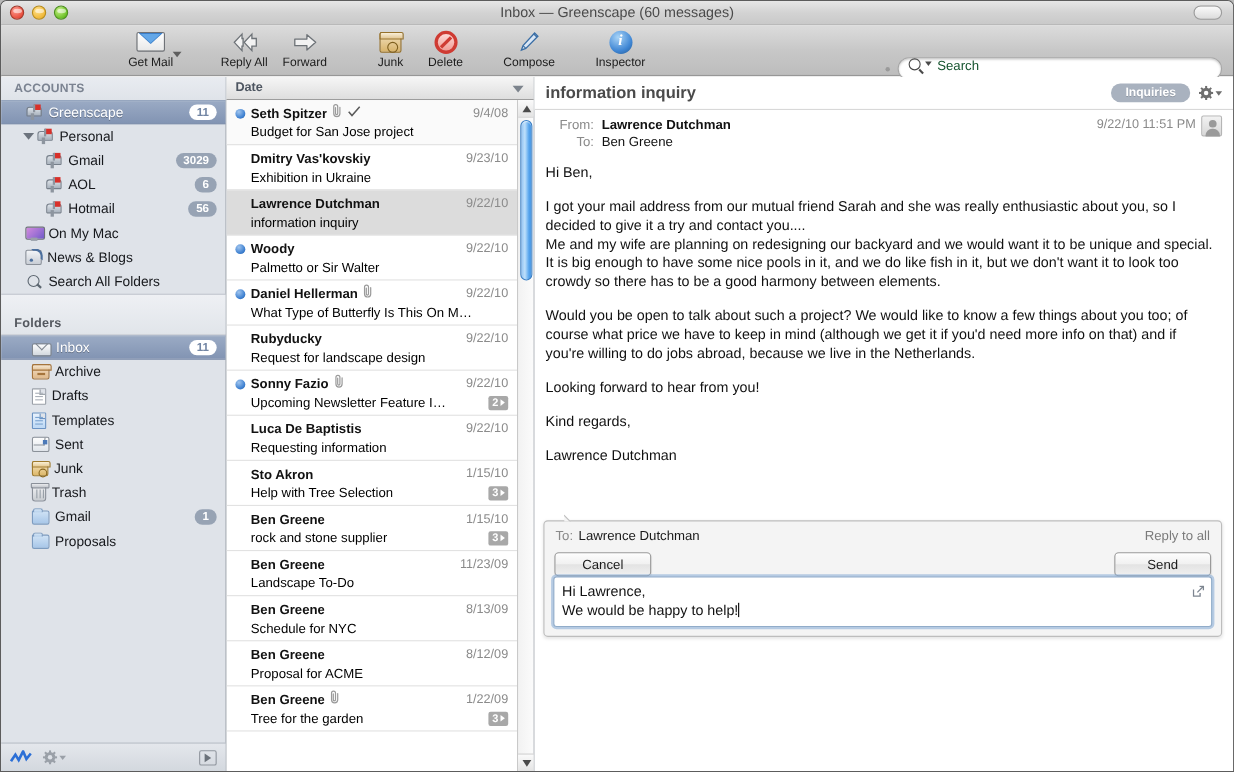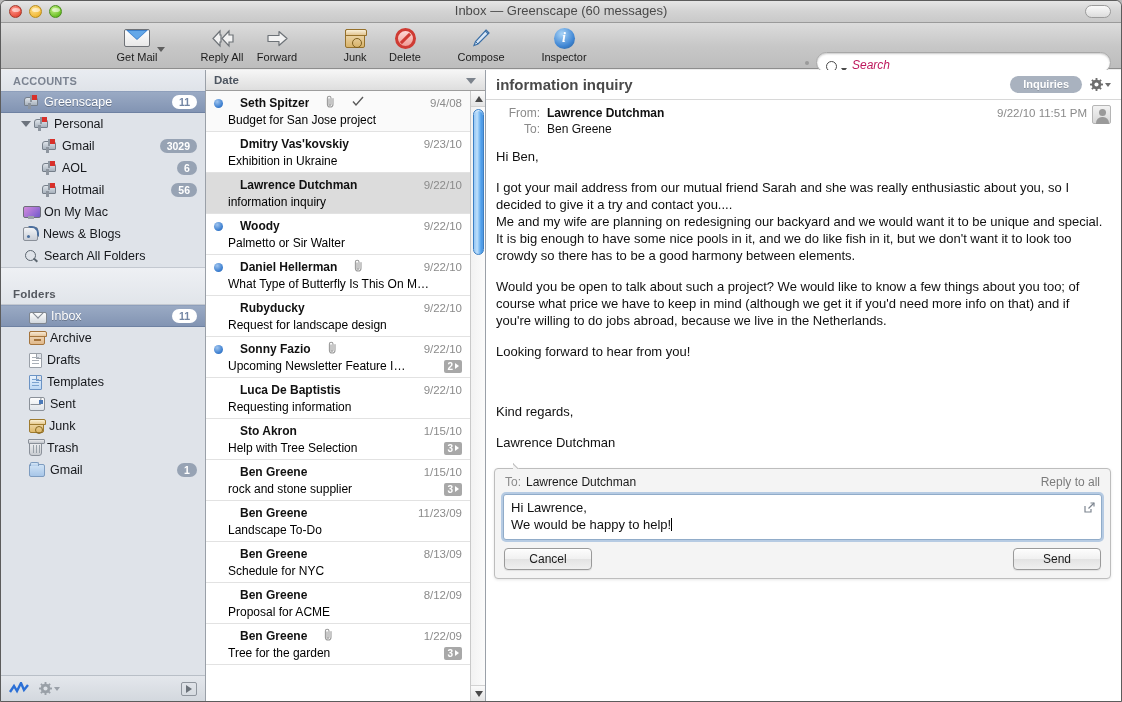--- a/index.html
+++ b/index.html
@@ -61,22 +61,22 @@
     width:0;height:0;border-left:4px solid transparent;border-right:4px solid transparent;
     border-top:5px solid #5e5e5e;
   }
   
   #search-wrap { position:absolute; right:10px; top:29px; display:flex; align-items:center; }
   #search-dot { width:4px;height:4px;border-radius:50%;background:#9a9a9a; margin-right:7px;}
   #search-field {
     width:295px; height:21px; border-radius:11px;
     background:#fff; border:1px solid #a7a7a7;
     box-shadow: inset 0 1px 2px rgba(0,0,0,.22);
-    display:flex; align-items:flex-end; padding:0 9px;
-    font-size:12px; color:#be185d;font-style:italic;
+    display:flex; align-items:flex-start; padding:0 9px;
+    font-size:12px; color:#14532d;
   }
   .mag { width:11px;height:11px;border:1.6px solid #4a4a4a;border-radius:50%;
          position:relative; flex:none; margin-right:2px;}
   .mag::after{content:"";position:absolute;right:-4px;bottom:-3px;width:5px;height:1.8px;
          background:#4a4a4a;transform:rotate(45deg);}
   .mag-caret{width:0;height:0;border-left:3px solid transparent;border-right:3px solid transparent;
          border-top:4px solid #4a4a4a;margin:3px 5px 0 2px;}
 
   
   #body { position:absolute; left:0; top:69px; right:0; bottom:0; display:flex; }
@@ -227,21 +227,21 @@
   #sort-caret{ position:absolute; right:9px; top:8px; width:0;height:0;
     border-left:5px solid transparent;border-right:5px solid transparent;border-top:6px solid #7c838c;}
   #list-scroll { flex:1; position:relative; overflow:hidden; }
   #rows { position:absolute; left:0; top:0; right:15px; }
   .mrow {
     height:41px; position:relative; padding:4px 8px 0 8px;
     border-bottom:1px solid #e2e2e2; cursor:default;
   }
   .mrow.sel { background:#dcdcdc; }
   .mrow.unreadbg { background:#fafafa; }
-  .mrow-top { display:flex; align-items:center; height:16px;gap:12px; }
+  .mrow-top { display:flex; align-items:center; height:16px; }
   .dot { width:9px;height:9px;border-radius:50%;flex:none;margin-right:5px;
     background: radial-gradient(circle at 35% 30%, #9fc4ee, #3c7fd0 65%, #2b5fa3); }
   .dot.hide { visibility:hidden; }
   .sender { font-size:12px; font-weight:bold; color:#111; white-space:nowrap; overflow:hidden; }
   .clipico { margin-left:4px; flex:none; }
   .checkico { margin-left:4px; flex:none; color:#5a5a5a; font-size:12px; }
   .mdate { margin-left:auto; font-size:11.5px; color:#8b8b8b; padding-left:6px; white-space:nowrap;}
   .mrow-sub { display:flex; align-items:center; height:16px; margin-top:1px; padding-left:14px;}
   .subject { font-size:12px; color:#000000; white-space:nowrap; overflow:hidden; text-overflow:ellipsis; }
   .threadbadge {
@@ -532,20 +532,24 @@
       </div>
       <div class="sb-row ind-fold">
         <span class="sb-ico ico-trash"></span>
         <span>Trash</span>
       </div>
       <div class="sb-row ind-fold">
         <span class="sb-ico ico-folder"></span>
         <span>Gmail</span>
         <span class="badge">1</span>
       </div>
+      <div class="sb-row ind-fold">
+        <span class="sb-ico ico-folder"></span>
+        <span>Proposals</span>
+      </div>
 
       <div id="sb-bottom">
         <span id="activity-icon">
           <svg width="20" height="14" viewBox="0 0 20 14">
             <path d="M1,10 L5,4 L8,9 L12,1 L15,8 L19,3" fill="none" stroke="#2b6fd6" stroke-width="2.4" stroke-linejoin="miter"></path>
           </svg>
         </span>
         <span id="sb-gear">
           <svg class="gear" width="14" height="14" viewBox="0 0 14 14">
             <g fill="#9aa0a8">
@@ -785,44 +789,44 @@
         </div>
         <span id="msg-time">9/22/10 11:51 PM</span>
         <span id="msg-avatar"></span>
       </div>
 
       <div id="msg-body">
         <p>Hi Ben,</p>
         <p class="tight">I got your mail address from our mutual friend Sarah and she was really enthusiastic about you, so I decided to give it a try and contact you....</p>
         <p>Me and my wife are planning on redesigning our backyard and we would want it to be unique and special. It is big enough to have some nice pools in it, and we do like fish in it, but we don't want it to look too crowdy so there has to be a good harmony between elements.</p>
         <p>Would you be open to talk about such a project? We would like to know a few things about you too; of course what price we have to keep in mind (although we get it if you'd need more info on that) and if you're willing to do jobs abroad, because we live in the Netherlands.</p>
-        <p style="margin-bottom:43px">Looking forward to hear from you!</p>
+        <p style="margin-bottom:14px">Looking forward to hear from you!</p>
         <p style="margin-bottom:14px">Kind regards,</p>
         <p>Lawrence Dutchman</p>
       </div>
 
       <div id="reply-panel">
         <div id="reply-callout"></div>
         <div id="reply-to-row">
           <span id="reply-to-lbl">To:</span>
           <span id="reply-to-val">Lawrence Dutchman</span>
           <span id="reply-to-all">Reply to all</span>
+        </div>
+        <div id="reply-buttons">
+          <button class="btn" id="cancel-btn">Cancel</button>
+          <button class="btn" id="send-btn">Send</button>
         </div>
         <div id="reply-box">
           <div>Hi Lawrence,</div>
           <div><span>We would be happy to help!</span><span id="reply-caret"></span></div>
           <span id="popout-icon">
             <svg width="11" height="11" viewBox="0 0 11 11">
               <path d="M1,4 L1,10 L7,10 L7,7" fill="none" stroke="#7d8590" stroke-width="1.2"></path>
               <path d="M4.5,6.5 L10,1" stroke="#7d8590" stroke-width="1.2"></path>
               <path d="M6.5,1 L10,1 L10,4.5" fill="none" stroke="#7d8590" stroke-width="1.2"></path>
             </svg>
           </span>
         </div>
-        <div id="reply-buttons">
-          <button class="btn" id="cancel-btn">Cancel</button>
-          <button class="btn" id="send-btn">Send</button>
-        </div>
       </div>
 
     </div>
   </div>
 </div>
 
 </body></html>

